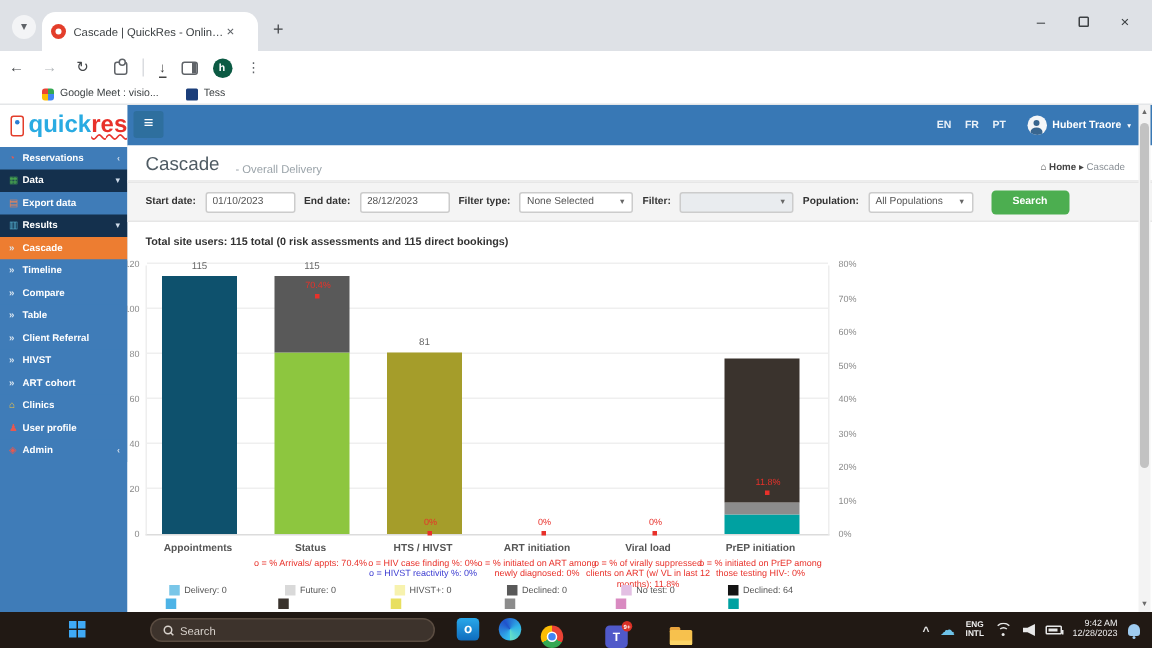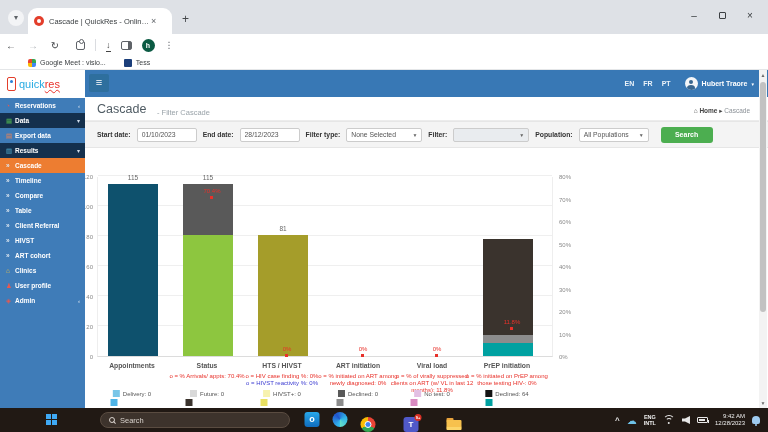--- a/index.html
+++ b/index.html
@@ -45,21 +45,21 @@
   .bm { display:flex; align-items:center; gap:4px; font-size:7px; color:#3c4043; }
   .bm-ico1 { width:8px; height:8px; border-radius:2px; background:conic-gradient(#34a853 0 25%, #4285f4 0 50%, #fbbc05 0 75%, #ea4335 0 100%); }
   .bm-ico2 { width:8px; height:8px; border-radius:1px; background:#1b3e7a; }
 
   
   .appwin { position:absolute; left:0; top:70px; width:768px; height:338px; background:#fff; }
   .sidebar { position:absolute; left:0; top:0; width:85px; height:338px; background:#3f7cb8; }
   .brand { height:28px; background:#fff; display:flex; align-items:center; padding-left:7px; gap:3px; }
   .phone { width:9px; height:14px; border:1.5px solid #e33e2b; border-radius:2px; position:relative; }
   .phone::after { content:""; position:absolute; left:2px; top:2px; width:3px; height:3px; border-radius:50%; background:#2a7fd4; }
-  .brandtxt { font-size:11px; font-weight:normal; }
+  .brandtxt { font-size:16px; font-weight:bold; }
   .brand-blue { color:#29abe2; }
   .brand-red { color:#e8312a; text-decoration:underline wavy #e8312a 1px; }
   .side-item { height:15px; display:flex; align-items:center; padding:0 5px 0 6px; color:#fff; font-size:6.5px; font-weight:bold; position:relative; }
   .side-item.blue { background:#3f7cb8; }
   .side-item.dark { background:#14304d; }
   .side-item.active { background:#ed7d31; }
   .side-icon { width:9px; font-size:6.5px; line-height:7px; }
   .side-arrow { width:9px; font-size:6.5px; color:#dbe6f0; }
   .side-chev { position:absolute; right:5px; font-size:6px; color:#cfdceb; }
 
@@ -275,21 +275,21 @@
           <div class="userchip">
             <span class="uavatar"></span>
             <span>Hubert Traore</span>
             <span style="font-size:5px;">▾</span>
           </div>
         </div>
       </div>
 
       <div class="pagehead">
         <span class="ptitle">Cascade</span>
-        <span class="psub">- Filter Cascade</span>
+        <span class="psub">- Overall Delivery</span>
         <span class="crumb">
           <b><span>⌂</span> <span>Home</span></b>
           <span>▸</span>
           <span class="cur">Cascade</span>
         </span>
       </div>
 
       <div class="filters">
         <span class="flabel">Start date:</span>
         <input class="finput" value="01/10/2023" style="">
@@ -306,20 +306,21 @@
             <span class="caret">▼</span>
           </span>
         <span class="flabel">Population:</span>
         <span class="fselect" style="width:70px;">
             <span>All Populations</span>
             <span class="caret">▼</span>
           </span>
         <button class="searchbtn">Search</button>
       </div>
 
+      <div class="summary">Total site users: 115 total (0 risk assessments and 115 direct bookings)</div>
 
       <div class="chart" id="chart">
         <div class="plot" id="plot">
             <div class="gl" style="bottom: 30px;"></div>
             <div class="gl" style="bottom: 60px;"></div>
             <div class="gl" style="bottom: 90px;"></div>
             <div class="gl" style="bottom: 120px;"></div>
             <div class="gl" style="bottom: 150px;"></div>
             <div class="gl" style="bottom: 180px;"></div>
             <div class="seg" style="left: 10px; bottom: 0px; height: 172.5px; background: rgb(14, 81, 109);"></div>

